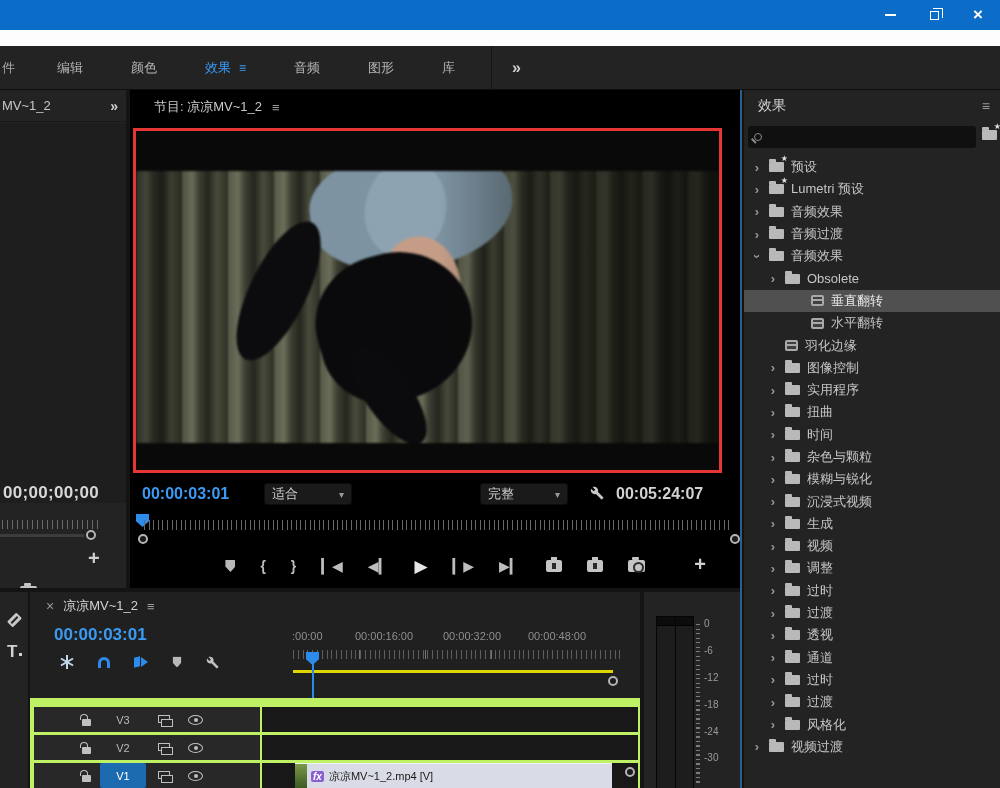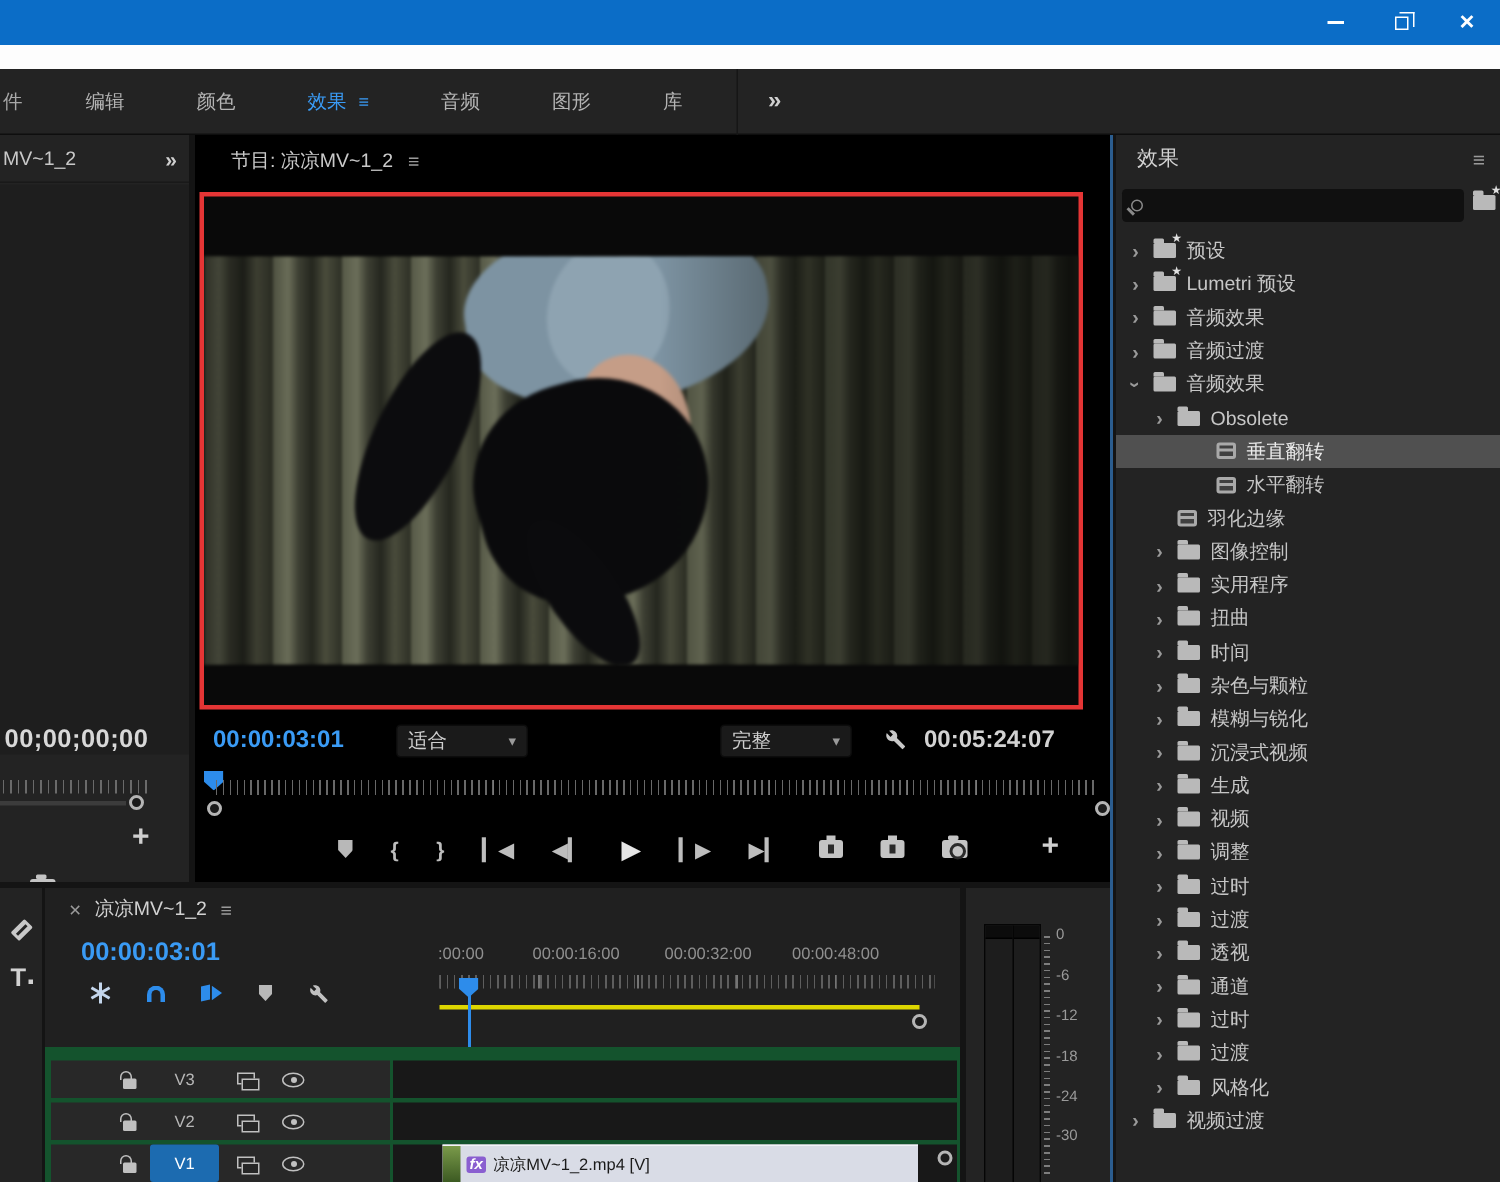--- a/index.html
+++ b/index.html
@@ -151,21 +151,21 @@
   .tl-toolbar { position:absolute; left:30px; top:62px; display:flex; gap:24px; align-items:center; height:16px; }
   .tl-ruler-labels { position:absolute; left:260px; top:38px; right:0; height:14px; font-size:11px; color:#8f8f8f; }
   .tl-ruler-labels span { position:absolute; top:0; white-space:nowrap; }
   .tl-ruler-ticks { position:absolute; left:263px; top:58px; width:330px; height:9px;
         background:repeating-linear-gradient(90deg,#5e5e5e 0 1px,transparent 1px 4.8px),
                    repeating-linear-gradient(90deg,#757575 0 1px,transparent 1px 66px); }
   .tl-workarea { position:absolute; left:263px; top:78px; width:320px; height:3px; background:#ddd600; }
   .tl-ring { left:578px; top:84px; }
   .tl-ph-head { left:276px; top:60px; }
   .tl-ph-line { position:absolute; left:282px; top:62px; width:2px; height:134px; background:#2d8ceb; }
-  .tl-tracks { position:absolute; left:0; top:106px; right:0; bottom:0; background:#14532d; }
+  .tl-tracks { position:absolute; left:0; top:106px; right:0; bottom:0; background:#bef264; }
   .trk-row { position:absolute; left:0; right:0; height:27px; }
   .trk-head { position:absolute; left:4px; top:1px; bottom:1px; width:226px; background:#282828; display:flex; align-items:center; }
   .trk-lock { position:absolute; left:48px; }
   .trk-name { position:absolute; left:66px; width:46px; text-align:center; font-size:11px; color:#b8b8b8; }
   .trk-name.targeted { top:0; bottom:0; display:flex; align-items:center; justify-content:center; background:#1c6bb0; color:#fff; border-radius:2px; }
   .trk-sync { position:absolute; left:124px; }
   .trk-eye { position:absolute; left:154px; }
   .trk-lane { position:absolute; left:232px; right:2px; top:1px; bottom:1px; background:#181818; }
   .clip { position:absolute; left:33px; top:0; width:317px; height:100%; background:#d9dce6; border-top:1px solid #f2f3f8; display:flex; align-items:center; gap:5px; padding-left:16px; overflow:hidden; }
   .clip-thumb { position:absolute; left:0; top:0; bottom:0; width:12px; background:linear-gradient(180deg,#7a9a4a,#3c5a22); }

